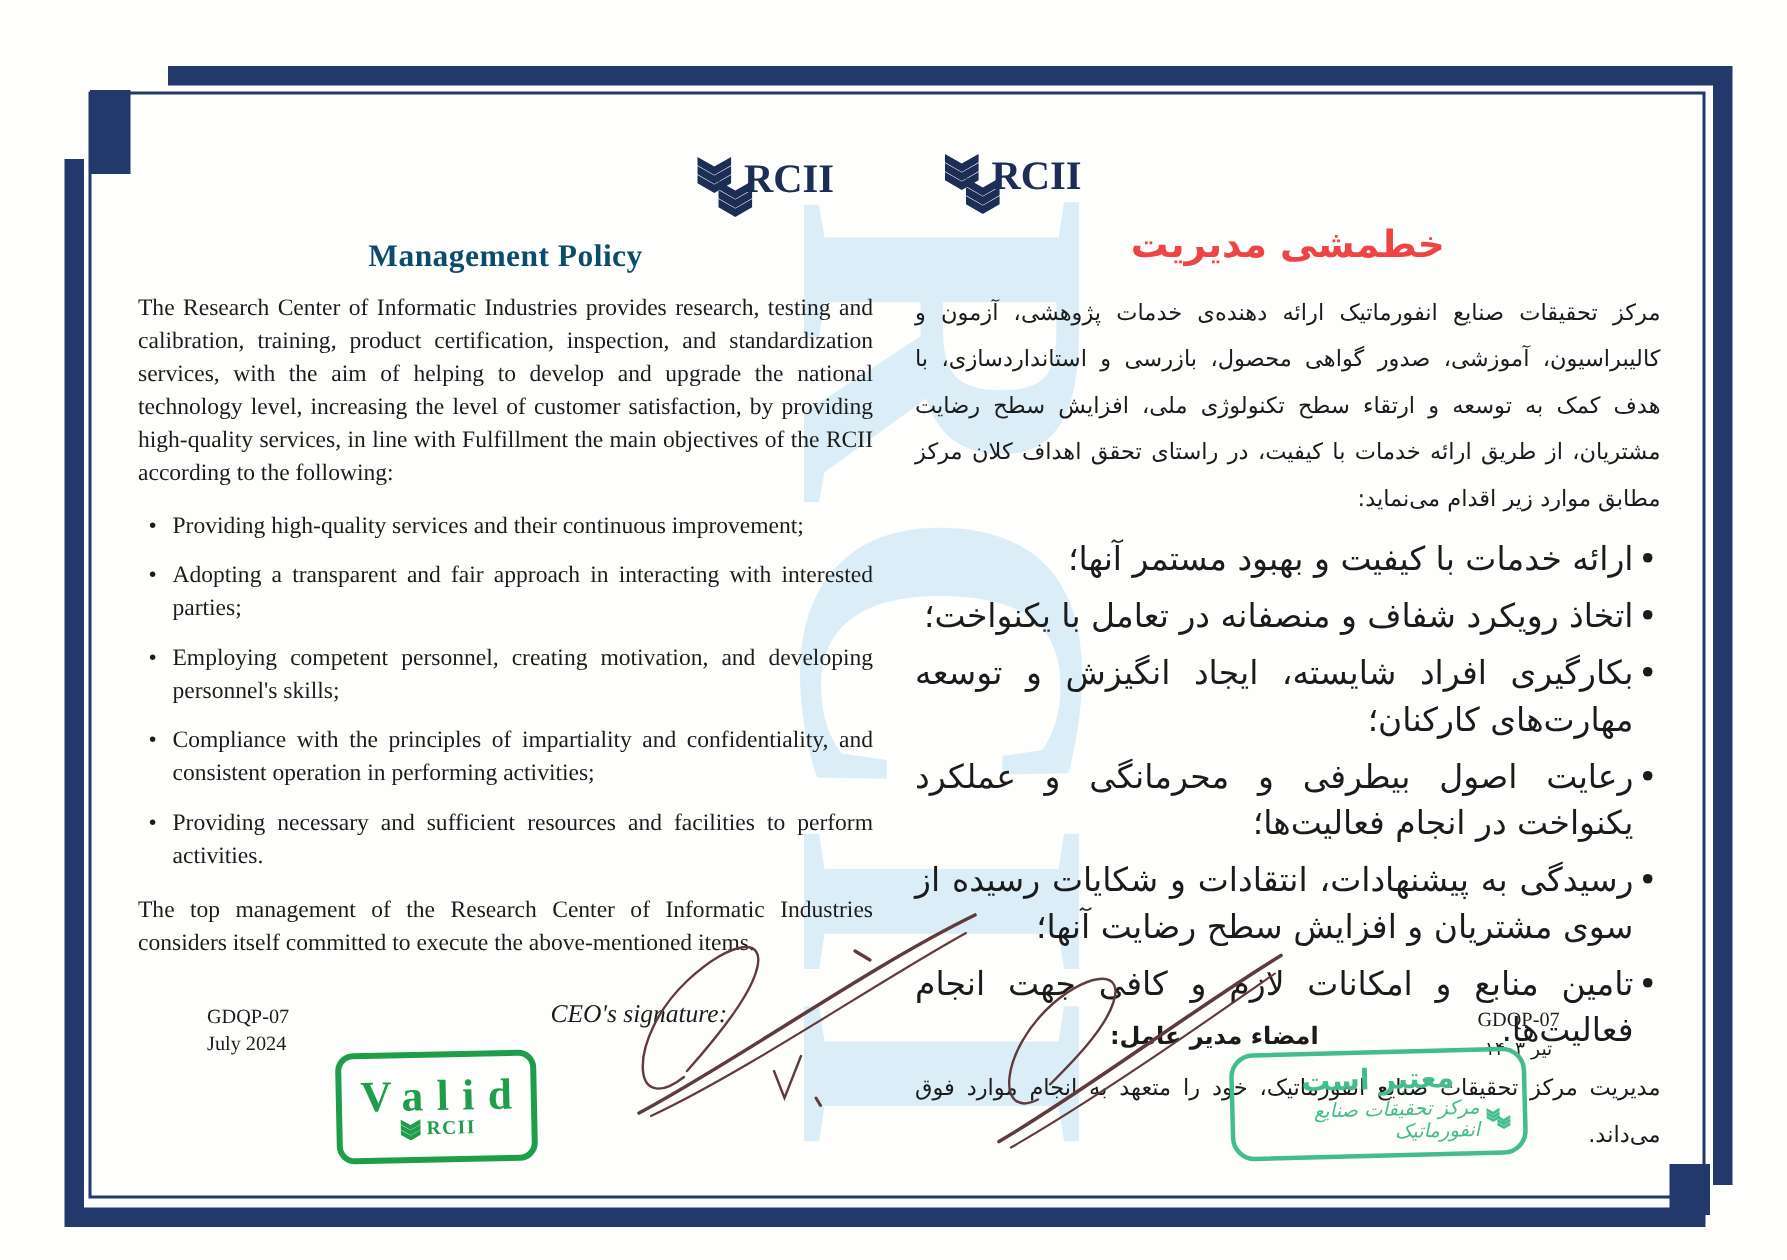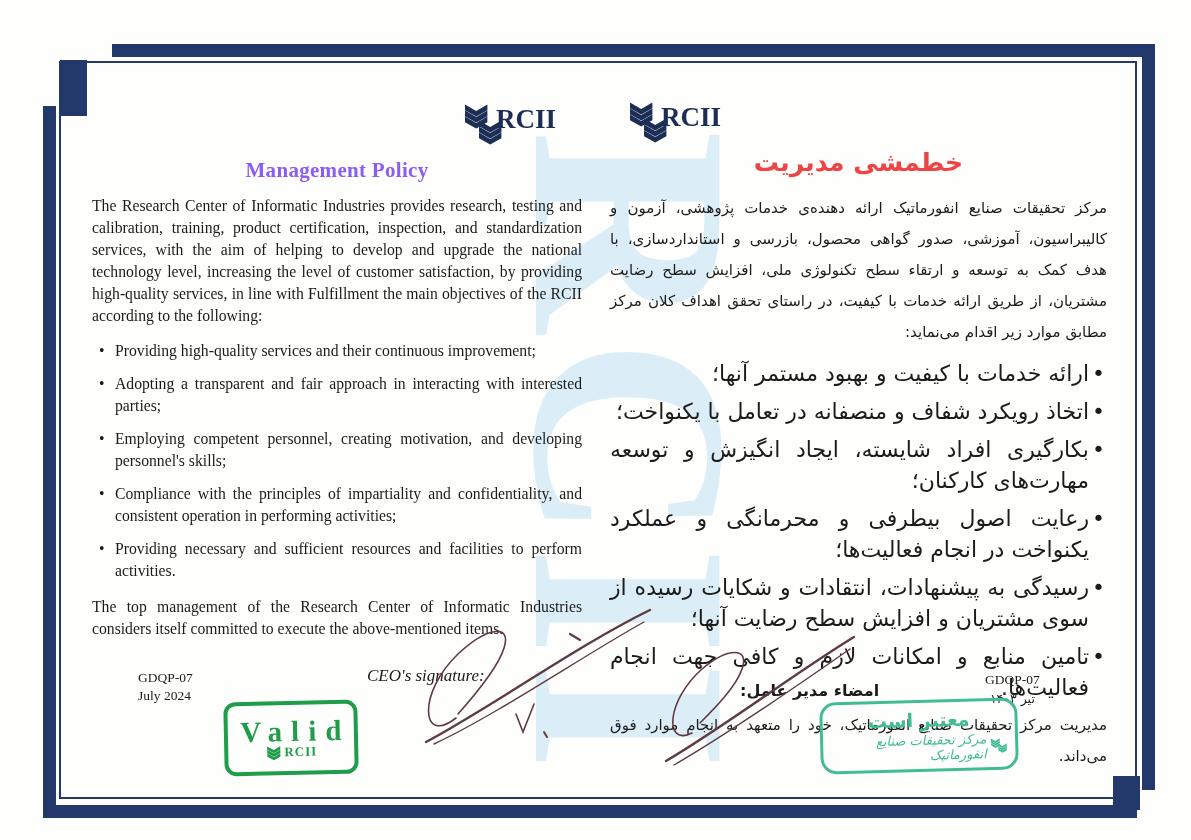--- a/index.html
+++ b/index.html
@@ -34,21 +34,21 @@
   .logo { position:absolute; }
   .logo-left  { left:464px; top:102px; }
   .logo-right { left:629px; top:100px; }
   
   .col { position:absolute; top:158px; }
   .col-en { left:92px;  width:490px; }
   .col-fa { left:610px; top:148px; width:497px; direction:rtl;
             font-family:"DejaVu Sans",sans-serif; }
   .col-en h2 {
     margin:0 0 12px 0; text-align:center; font-size:21px; font-weight:bold;
-    color:#8b5cf6; letter-spacing:0.3px;
+    color:#0c4a6e; letter-spacing:0.3px;
   }
   .col-fa h2 {
     margin:0 0 16px 0; text-align:center; font-size:25px; font-weight:bold;
     color:#ef4444;
   }
   .col-en .intro, .col-en .closing {
     margin:0; font-size:15.7px; line-height:22px;
     text-align:justify; text-align-last:left;
   }
   .col-fa .intro, .col-fa .closing {

